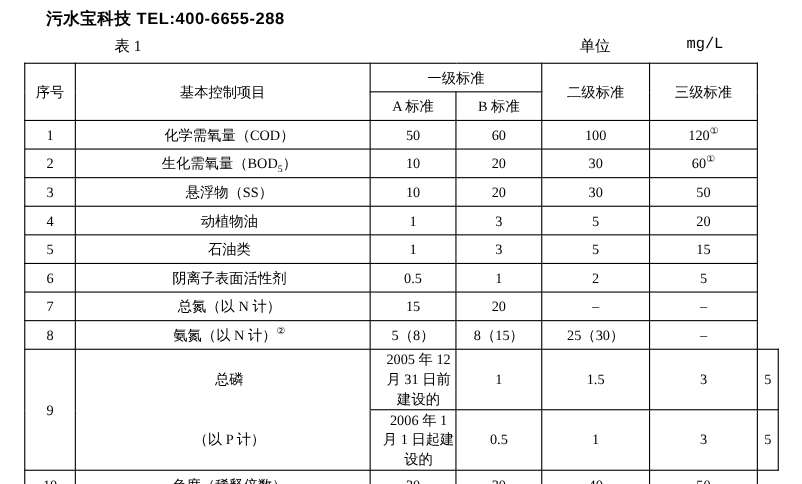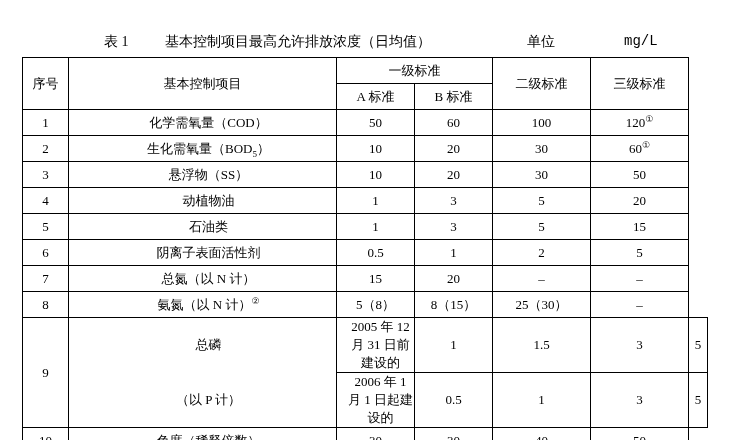--- a/index.html
+++ b/index.html
@@ -139,25 +139,25 @@
     font-size: 12px;
     white-space: nowrap;
   }
 </style>
 </head>
 <body>
 
 <div class="page">
 
   <div class="header-row">
+    <div class="company">污水宝科技  TEL:400-6655-288</div>
   </div>
 
   <div class="title-row">
     <div class="table-label">表 1</div>
-    <div class="table-title">基本控制项目最高允许排放浓度（日均值）</div>
     <div class="unit-label">单位</div>
     <div class="unit-value">mg/L</div>
   </div>
 
   <table class="main">
     <colgroup>
       <col class="col-no">
         <col class="col-item">
         <col class="col-a">
         <col class="col-b">

